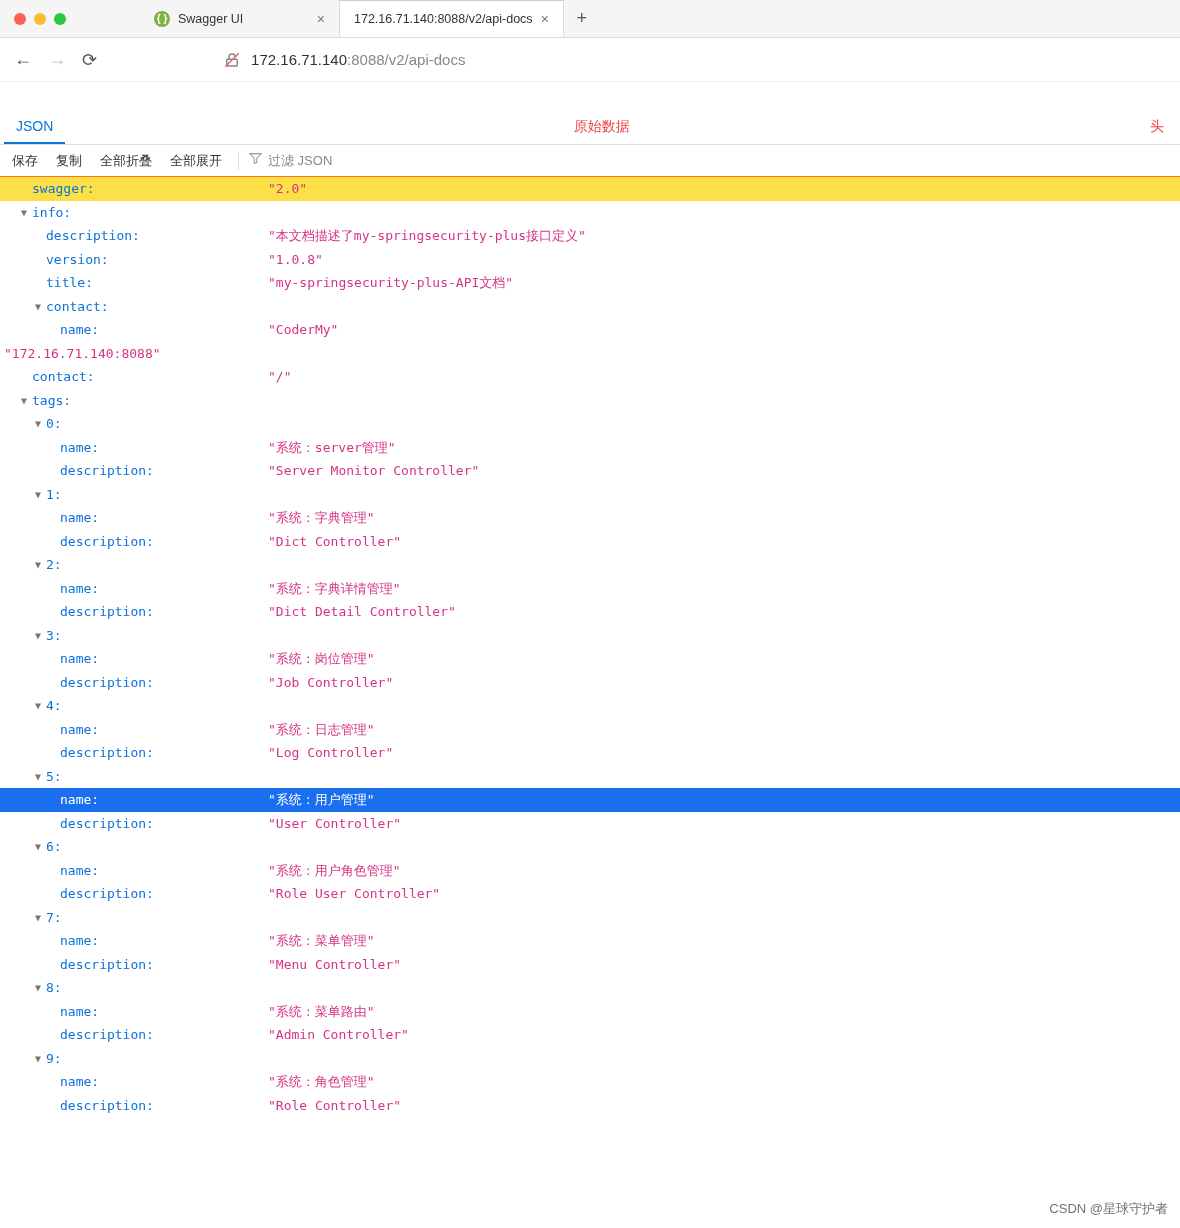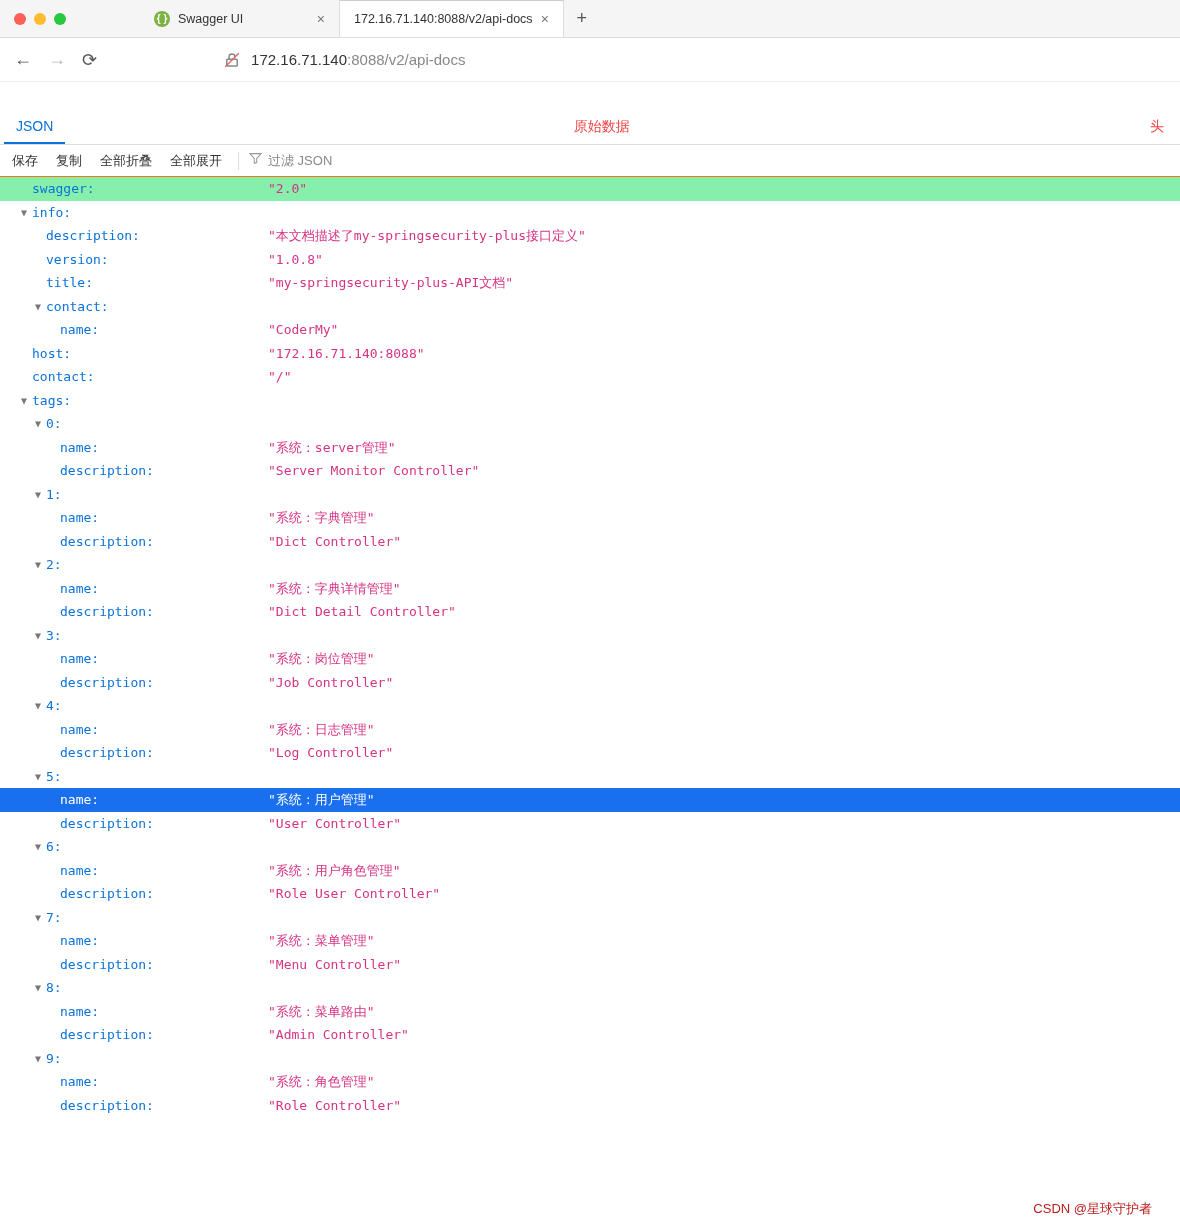--- a/index.html
+++ b/index.html
@@ -22,32 +22,32 @@
 .urlbar .host-faded { color: #888; }
 .viewtabs { display: flex; border-bottom: 1px solid #ddd; padding: 0 4px; margin-top: 28px; justify-content: space-between; }
 .viewtab { padding: 8px 12px; font-size: 14px; color: #ef4444; cursor: pointer; }
 .viewtab.active { color: #0b72d9; border-bottom: 2px solid #0b72d9; font-weight: 500; }
 .actionbar { display: flex; align-items: center; gap: 2px; padding: 4px 4px; border-bottom: 1px solid #f97316; height: 32px; }
 .action { padding: 4px 8px; font-size: 13px; color: #333; cursor: pointer; }
 .filter { border-left: 1px solid #ddd; padding-left: 10px; margin-left: 6px; display: flex; align-items: flex-start; gap: 6px; color: #888; font-size: 13px; }
 .funnel { width: 13px; height: 13px; }
 .json { font-family: "SF Mono", Menlo, Consolas, monospace; font-size: 13px; line-height: 23.5px; padding-bottom: 20px; }
 .row { display: flex; padding-left: 4px; }
-.row.hl0 { background: #86efac; }
+.row.hl0 { background: #fde047; }
 .row.hlsel { background: #1a6fef; }
 .row.hlsel .key { color: #fff; }
 .row.hlsel .val { color: #fff; }
 .keycol { width: 264px; display: flex; align-items: center; }
 .toggle { width: 12px; display: inline-block; color: #777; font-size: 10px; text-align: center; margin-right: 2px; }
 .key { color: #0b72d9; }
 .val { color: #d63384; }
 .indent2 { padding-left: 14px; }
 .indent3 { padding-left: 28px; }
 .indent4 { padding-left: 42px; }
-.watermark { position: fixed; right: 28px; bottom: 10px; color: #b91c1c; font-size: 13px; }
+.watermark { position: fixed; right: 12px; bottom: 10px; color: #737373; font-size: 13px; }
 </style>
 </head>
 <body>
 
 <div class="titlebar">
   <div class="traffic">
     <div class="dot r"></div>
     <div class="dot y"></div>
     <div class="dot g"></div>
   </div>
@@ -140,35 +140,31 @@
       </div>
     </div>
   <div class="row">
       <div class="keycol indent4">
         <span class="toggle"></span>
         <span class="key">name:</span>
       </div>
       <span class="val">"CoderMy"</span>
     </div>
   <div class="row">
+      <span class="val">"172.16.71.140:8088"</span>
+    </div>
+  <div class="row">
       <div class="keycol indent2">
         <span class="toggle"></span>
-        <span class="key">host:</span>
-      </div>
-      <span class="val">"172.16.71.140:8088"</span>
+        <span class="key">contact:</span>
+      </div>
+      <span class="val">"/"</span>
     </div>
   <div class="row">
       <div class="keycol indent2">
-        <span class="toggle"></span>
-        <span class="key">contact:</span>
-      </div>
-      <span class="val">"/"</span>
-    </div>
-  <div class="row">
-      <div class="keycol indent2">
         <span class="toggle">▼</span>
         <span class="key">tags:</span>
       </div>
     </div>
 
   <div class="row">
       <div class="keycol indent3">
         <span class="toggle">▼</span>
         <span class="key">0:</span>
       </div>

